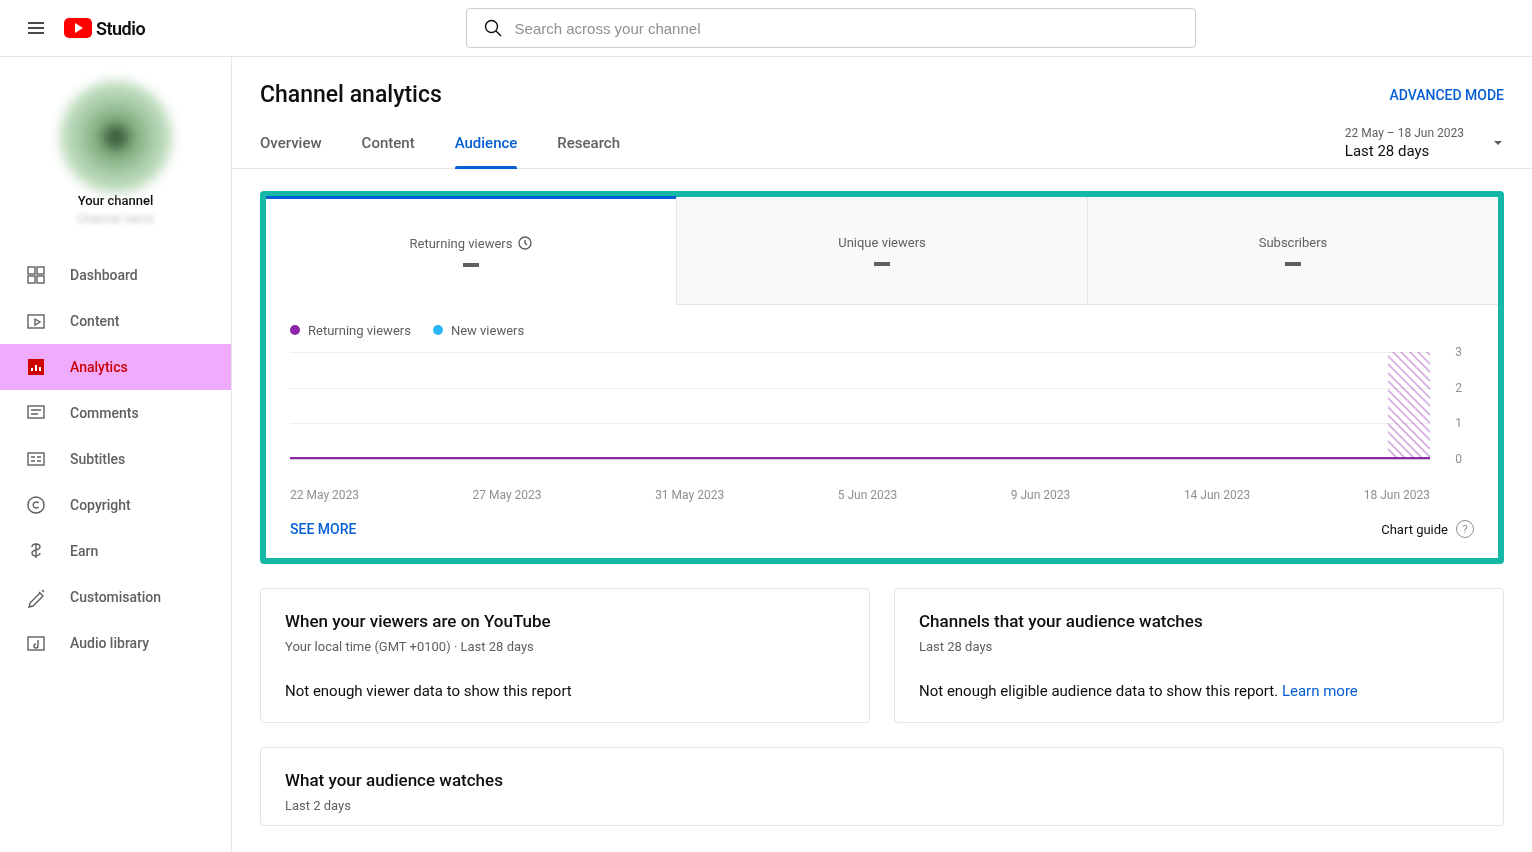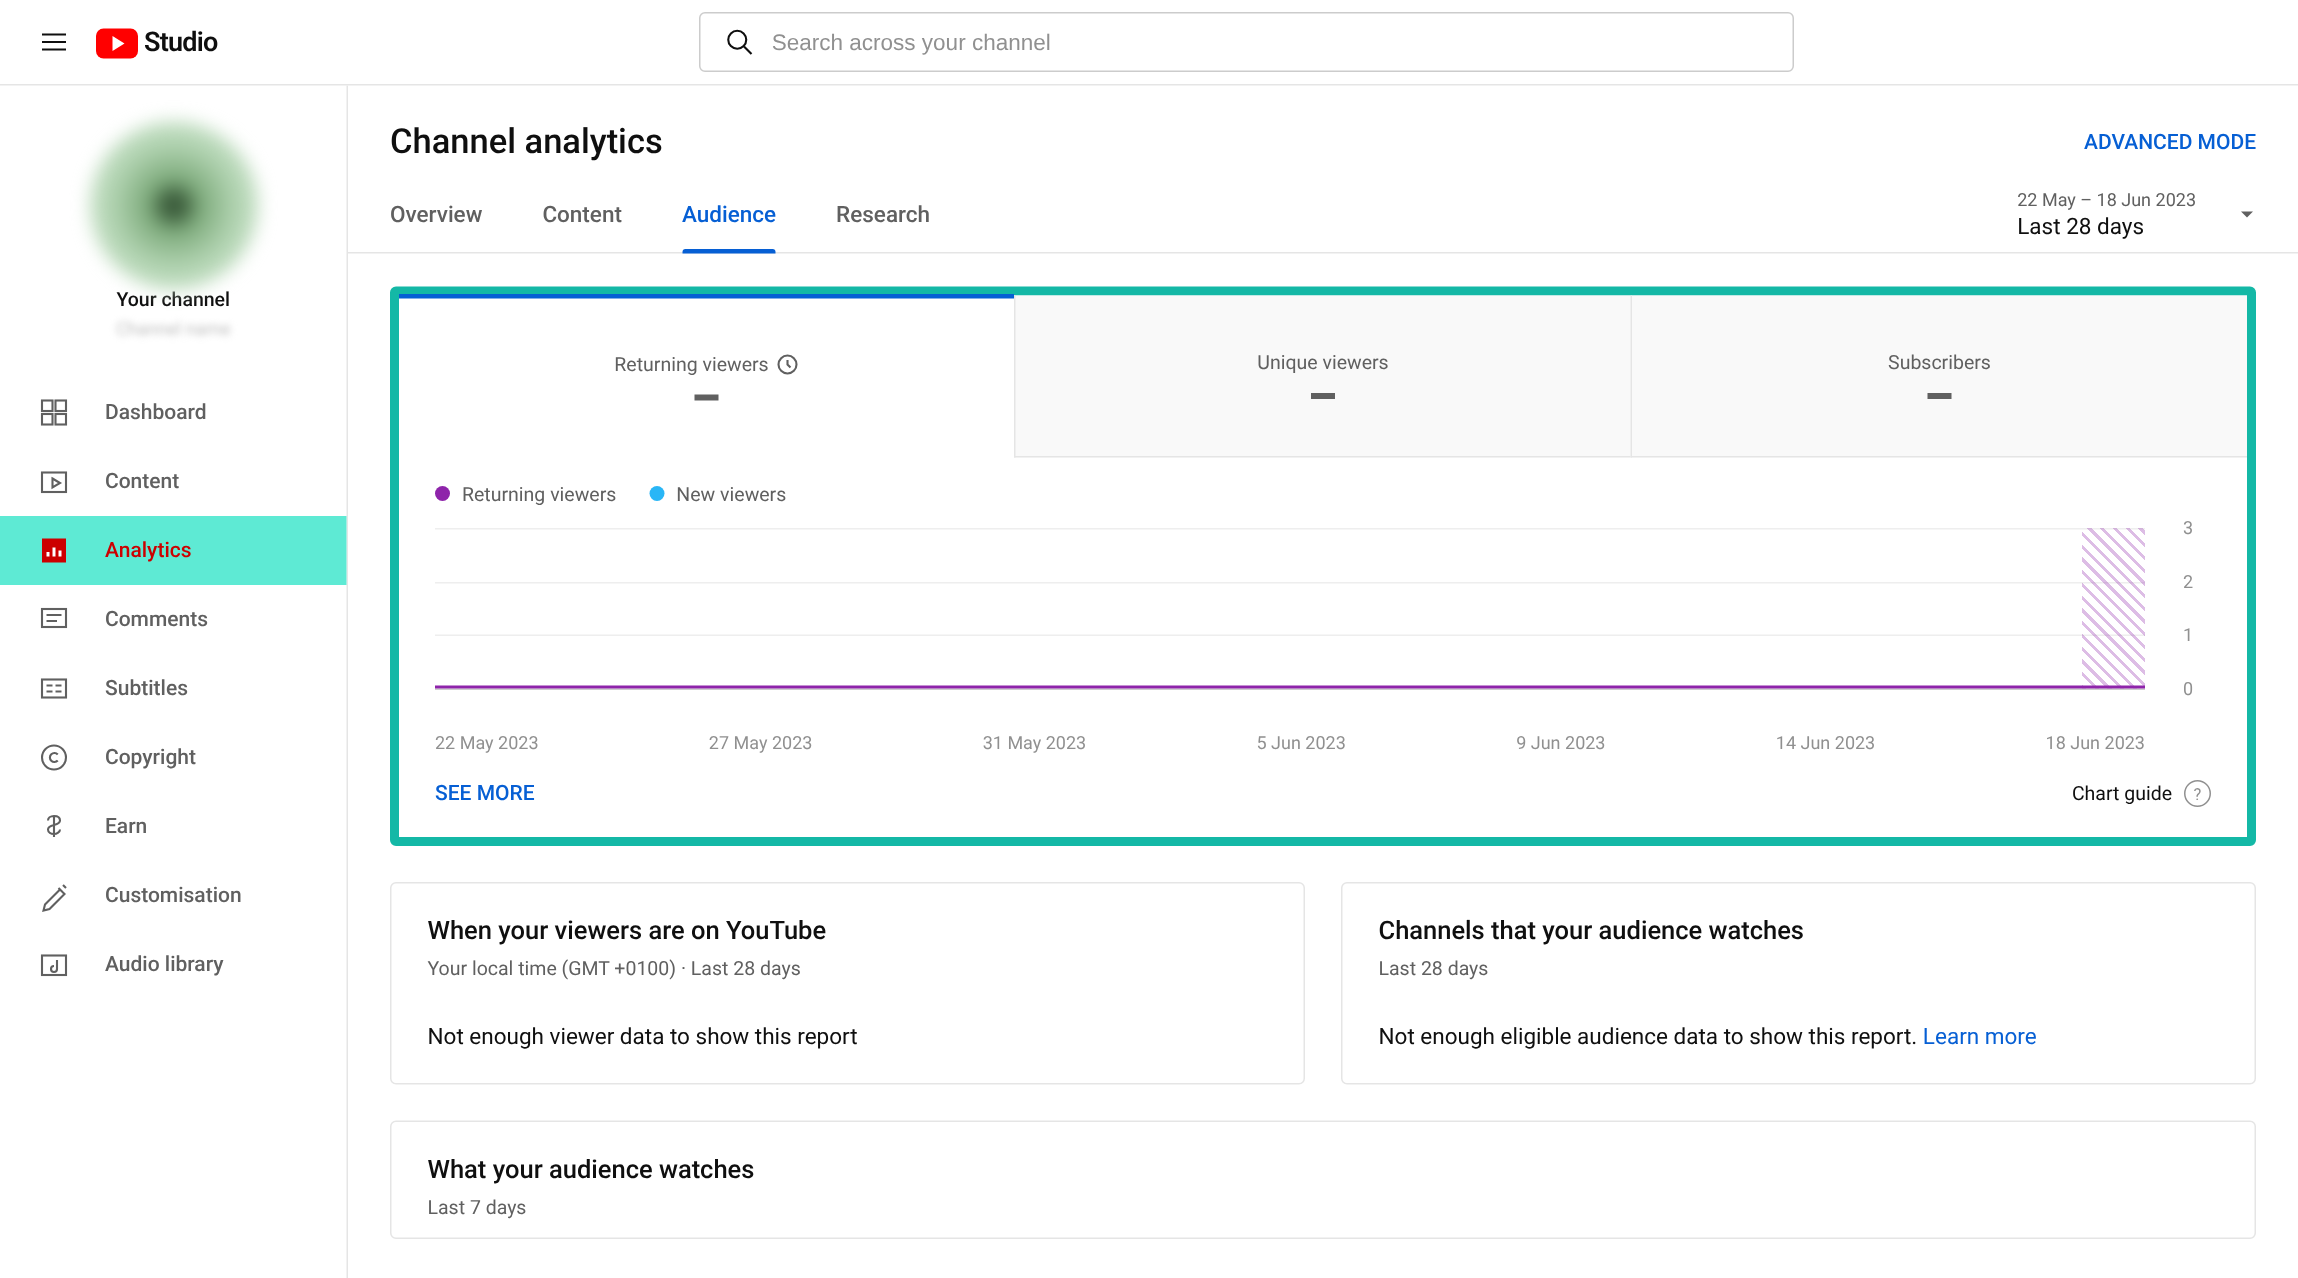--- a/index.html
+++ b/index.html
@@ -1,41 +1,41 @@
 <!DOCTYPE html>
 <html><head>
   <meta charset="utf-8">
   <style>
     * { box-sizing: border-box; margin: 0; padding: 0; }
     body { font-family: Roboto, Arial, sans-serif; color: #0f0f0f; background: #fff; width: 1532px; }
 
     
     .topbar { height: 57px; display: flex; align-items: center; border-bottom: 1px solid #e5e5e5; padding: 0 16px; }
     .menu-btn { width: 40px; height: 40px; display: flex; align-items: center; justify-content: center; border-radius: 50%; cursor: pointer; }
-    .logo { display: flex; align-items: flex-end; margin-left: 8px; }
+    .logo { display: flex; align-items: center; margin-left: 8px; }
     .logo-play { width: 28px; height: 20px; background: #ff0000; border-radius: 5px; display: flex; align-items: center; justify-content: center; }
     .logo-play::after { content: ""; border-left: 8px solid #fff; border-top: 5px solid transparent; border-bottom: 5px solid transparent; margin-left: 2px; }
     .logo-text { font-weight: 600; font-size: 18px; margin-left: 4px; letter-spacing: -0.5px; }
     .search-wrap { flex: 1; display: flex; justify-content: center; }
     .search { width: 730px; height: 40px; border: 1px solid #ccc; border-radius: 4px; display: flex; align-items: center; padding: 0 16px; }
     .search input { border: none; outline: none; flex: 1; font-size: 15px; margin-left: 12px; color: #606060; }
     .search input::placeholder { color: #909090; }
 
     
     .body { display: flex; }
     .sidebar { width: 232px; border-right: 1px solid #e5e5e5; min-height: 795px; }
     .channel-head { display: flex; flex-direction: column; align-items: center; padding: 24px 0 16px; }
     .avatar { width: 112px; height: 112px; border-radius: 50%; background: radial-gradient(circle at 50% 50%, #3a5a3a 10%, #7aa878 20%, #b5d6b5 55%, #d9ecd9 100%); filter: blur(6px); }
     .ych { font-size: 13px; font-weight: 500; }
     .ychsub { font-size: 12px; color: #bfbfbf; margin-top: 4px; filter: blur(2.5px); }
 
     .navlist { margin-top: 10px; }
     .navitem { height: 46px; display: flex; align-items: center; padding: 0 24px; gap: 22px; cursor: pointer; color: #606060; }
     .navitem .ic { width: 24px; height: 24px; display: flex; align-items: center; justify-content: center; }
-    .navitem.active { background: #5eead4; color: #cc0000; text-align: center; }
+    .navitem.active { background: #f0abfc; color: #cc0000; text-align: center; }
     .navitem.active .ic { color: #cc0000; }
     .navitem .lbl { font-size: 14px; font-weight: 500; }
 
     
     .main { flex: 1; padding: 24px 28px 0 28px; }
     .titlebar { display: flex; justify-content: space-between; align-items: center; }
     .pagetitle { font-size: 23px; font-weight: 500; }
     .advmode { color: #065fd4; font-weight: 500; font-size: 14px; cursor: pointer; }
 
     .secondrow { display: flex; justify-content: space-between; align-items: flex-end; margin-top: 10px; }
@@ -302,18 +302,18 @@
         <div class="sub">Last 28 days</div>
         <div class="body-text">
           <span>Not enough eligible audience data to show this report. </span><span class="learnmore">Learn more</span>
         </div>
       </div>
     </div>
 
     <div class="cards-row" style="margin-bottom:0;">
       <div class="card" style="padding-bottom:12px;">
         <h3>What your audience watches</h3>
-        <div class="sub">Last 7 days</div>
+        <div class="sub">Last 2 days</div>
       </div>
     </div>
 
   </div>
 </div>
 
 </body></html>

